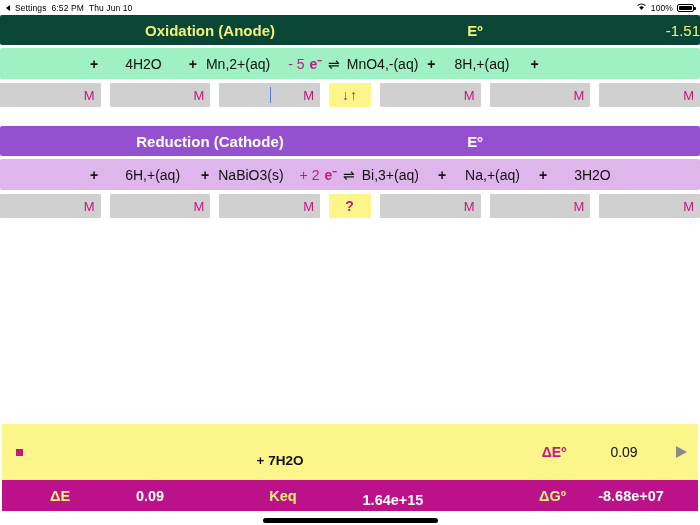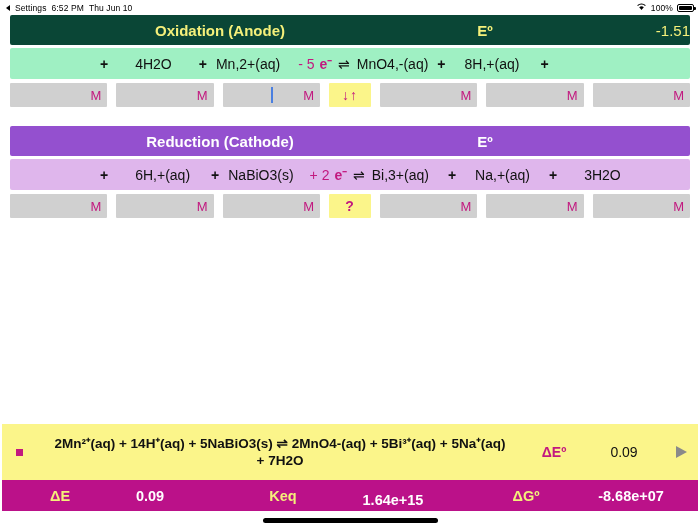--- a/index.html
+++ b/index.html
@@ -42,21 +42,21 @@
     content: "";
     position: absolute;
     right: -2.5px; top: 2px;
     width: 1.5px; height: 3px;
     background: #000;
     border-radius: 0 1px 1px 0;
   }
   .batt i { position:absolute; left:1px; top:1px; bottom:1px; width: 13px; background:#000; border-radius:1px; display:block; }
 
   
-  .rxn-block { padding: 0 10px; }
+  .rxn-block { padding: 0 0; }
 
   .rxn-header {
     height: 30px;
     display: flex;
     align-items: center;
     color: #f5f07a;
     font-weight: bold;
     font-size: 15px;
     border-radius: 2px;
   }
@@ -204,21 +204,21 @@
     font-size: 14.5px;
     font-weight: bold;
     margin: 0 2px;
   }
   .res-label { color: #f5f07a; text-align: center; margin-left: 28px; }
   .res-value { color: #ffffff; text-align: center; }
   .rc-de-l   { flex: 0 0 60px; }
   .rc-de-v   { flex: 0 0 120px; }
   .rc-keq-l  { flex: 0 0 90px; }
   .rc-keq-v  { flex: 0 0 130px; margin-top: 8px; }
-  .rc-dg-l   { flex: 0 0 80px; }
+  .rc-dg-l   { flex: 0 0 80px; text-align: right; }
   .rc-dg-v   { flex: 0 0 130px; }
   .rc-t-l    { flex: 0 0 40px; }
   .rc-t-v    { flex: 1; }
 
   
   .home-area { height: 19px; display: flex; align-items: center; justify-content: center; }
   .home-bar { width: 175px; height: 5px; background: #000; border-radius: 3px; }
 </style>
 </head>
 <body>
@@ -362,21 +362,21 @@
   </div>
 </div>
 
 <div class="mid-space"></div>
 
 <div class="net-panel">
   <div class="net-bullet">
       <span></span>
     </div>
   <div class="net-eq">
-    <span>2Mn²⁺(aq) + 14H⁺(aq) + 5NaBiO3(s) ⇌ 2MnO4-(aq) + 5Bi³⁺(aq) + 5Na⁺(aq)</span><br>
+    <br>
     <span>+ 7H2O</span>
   </div>
   <div class="net-de-label">ΔEº</div>
   <div class="net-de-value">0.09</div>
   <div class="net-next">
     <span class="tri-right"></span>
   </div>
 </div>
 
 <div class="results-bar">

